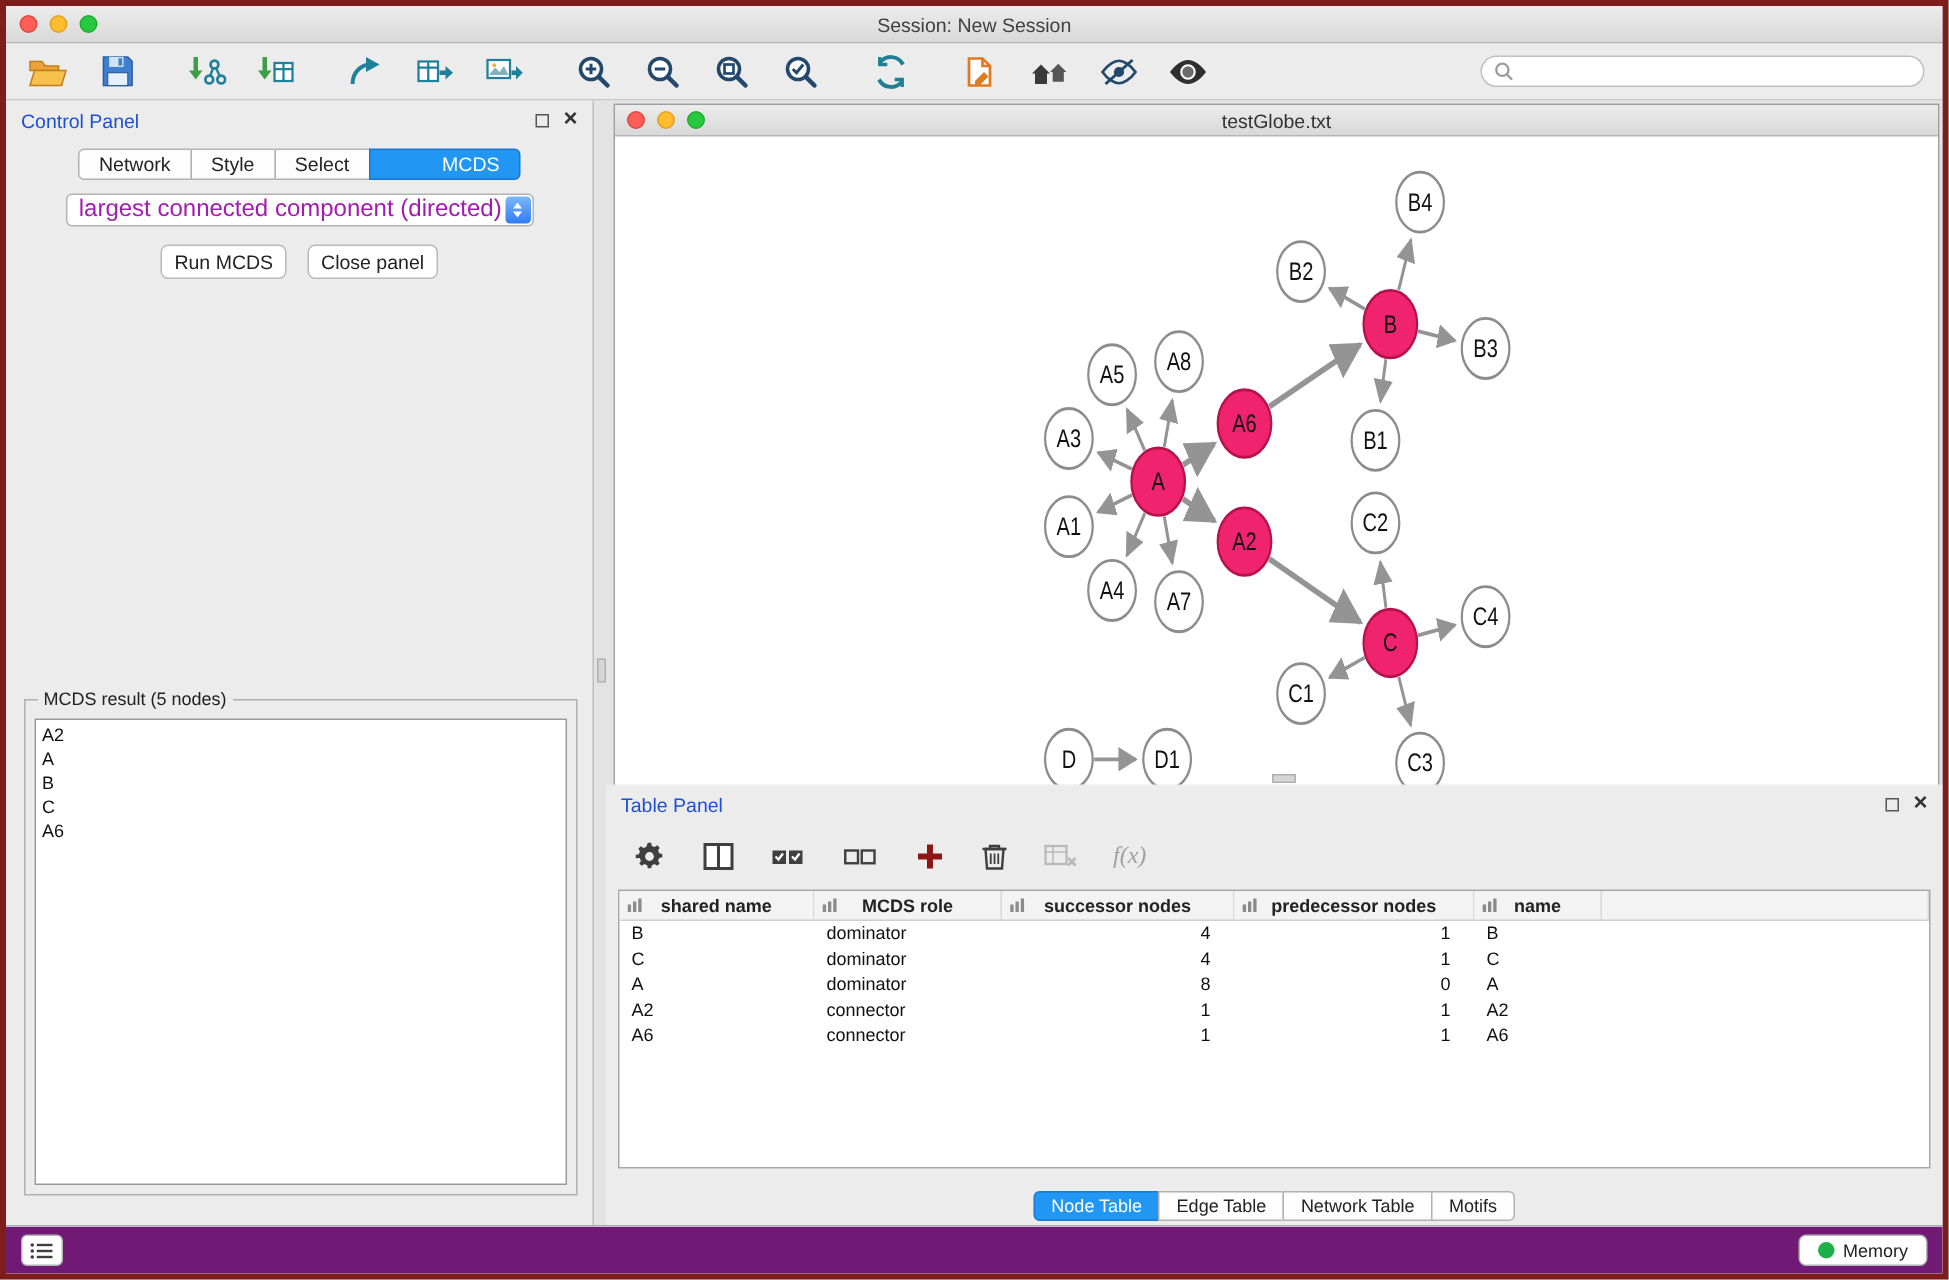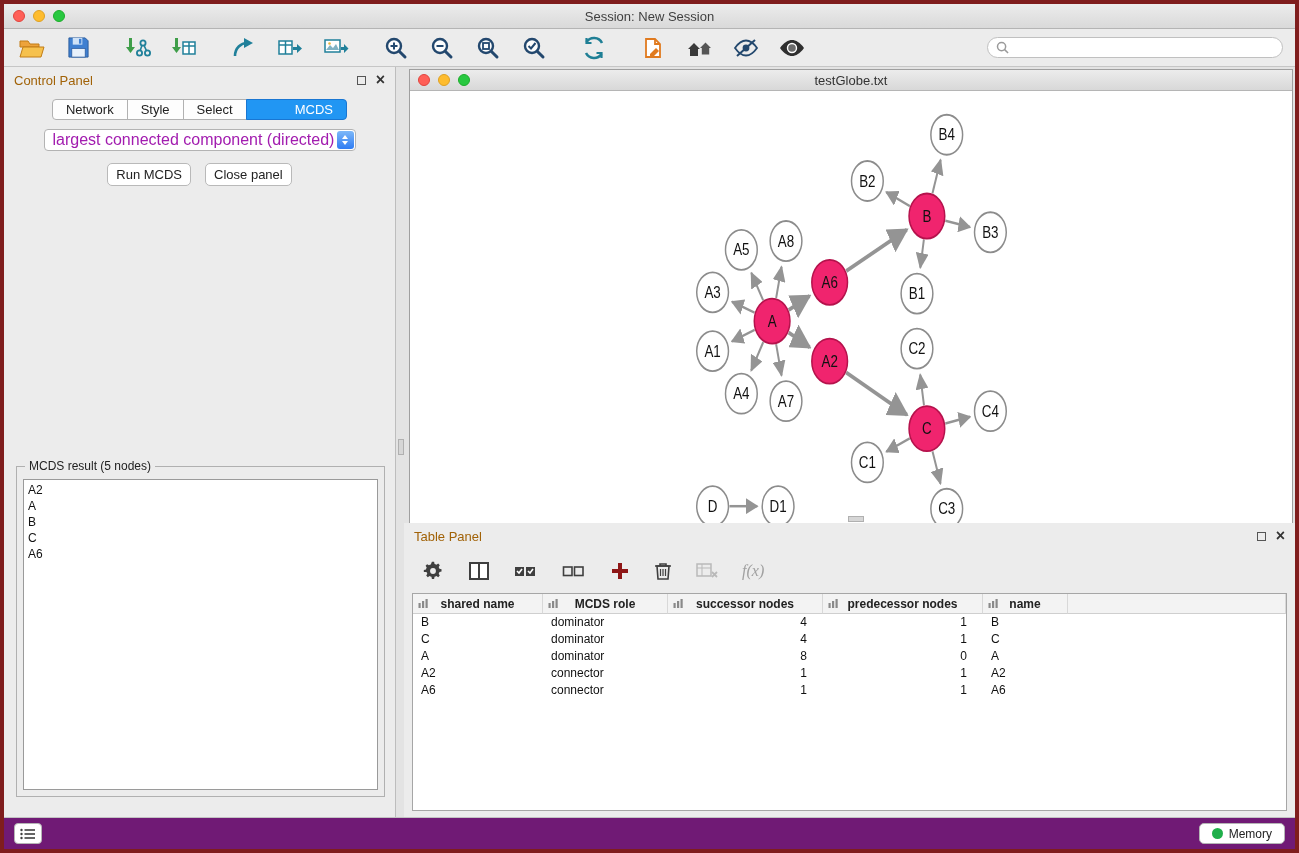--- a/index.html
+++ b/index.html
@@ -26,21 +26,21 @@
   .searchbox { margin-left:auto; width:296px; height:21px; background:#fff; border:1px solid #c0c0c0;
     border-radius:11px; display:flex; align-items:center; padding:0 8px; gap:5px; }
   .searchbox input { border:none; outline:none; flex:1; font-size:12px; background:transparent; font-family:inherit; }
 
   
   .main { position:absolute; top:63px; left:0; right:0; bottom:32px; display:flex; }
 
   
   .control-panel { width:392px; background:#ececec; border-right:1px solid #bdbdbd; position:relative; }
   .panel-header { height:26px; display:flex; align-items:center; padding:0 10px; }
-  .panel-title { font-size:13px; color:#a16207; }
+  .panel-title { font-size:13px; color:#1d4ed8; }
   .panel-icons { margin-left:auto; display:flex; align-items:center; gap:10px; }
   .float-icon { width:9px; height:9px; border:1.5px solid #555; display:inline-block; }
   .close-icon { font-size:16px; font-weight:bold; color:#333; line-height:12px; cursor:pointer; }
   .seg-tabs { display:flex; justify-content:center; margin-top:6px; }
   .seg-tab { padding:2px 13px; font-size:13px; background:#fdfdfd; border:1px solid #b1b1b1; margin-left:-1px; color:#222; cursor:pointer; }
   .seg-tab:first-child { border-radius:4px 0 0 4px; margin-left:0; }
   .seg-tab:last-child { border-radius:0 4px 4px 0; }
   .seg-tab.active { background:#2196f3; border-color:#1976d2; color:#fff;padding-left:48px; }
   .seg-tabs.small .seg-tab { font-size:12px; padding:2px 11px; }
   .opt-label { text-align:center; margin-top:24px; font-size:13px; color:#111; }
@@ -572,20 +572,28 @@
               <div class="tr">
                 <div class="td">A6</div>
                 <div class="td">connector</div>
                 <div class="td num">1</div>
                 <div class="td num">1</div>
                 <div class="td">A6</div>
                 <div class="td"></div>
               </div>
             </div>
         </div>
+        <div class="tp-tabs-row">
+          <div class="seg-tabs small">
+              <div class="seg-tab active">Node Table</div>
+              <div class="seg-tab">Edge Table</div>
+              <div class="seg-tab">Network Table</div>
+              <div class="seg-tab">Motifs</div>
+            </div>
+        </div>
       </div>
     </div>
   </div>
 
   <div class="statusbar">
     <button class="status-btn">
       <svg width="16" height="12" viewBox="0 0 16 12">
           <circle cx="1.5" cy="2" r="1.2" fill="#3f3f3f"></circle>
           <line x1="4.5" y1="2" x2="15" y2="2" stroke="#3f3f3f" stroke-width="1.6"></line>
           <circle cx="1.5" cy="6" r="1.2" fill="#3f3f3f"></circle>

